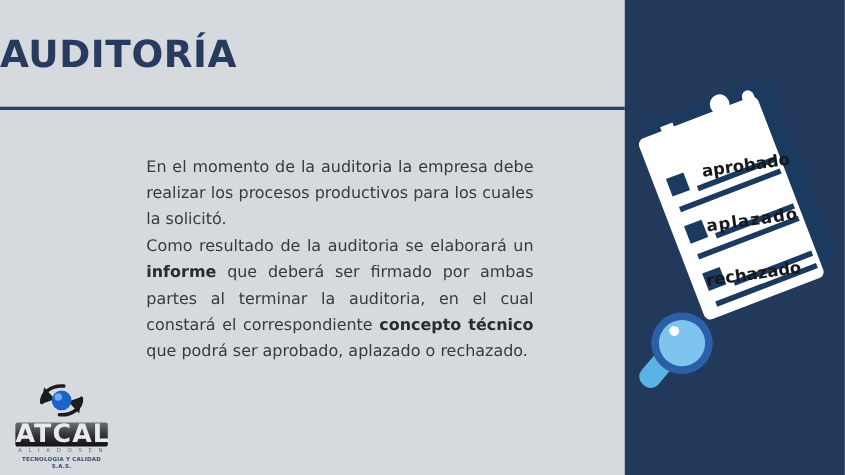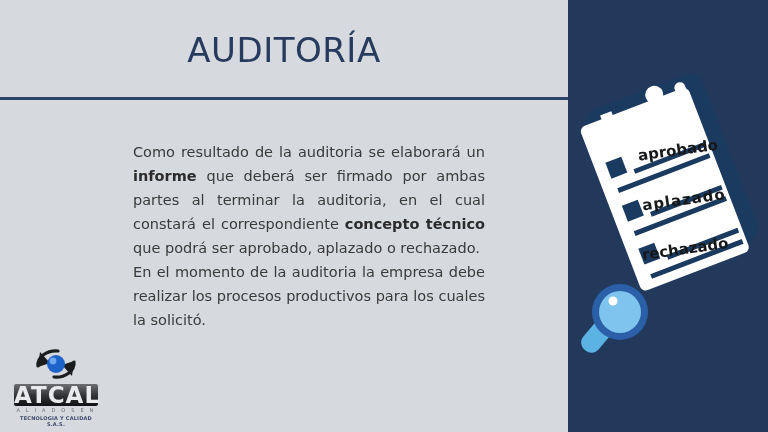--- a/index.html
+++ b/index.html
@@ -16,22 +16,21 @@
     position:absolute;top:0;right:0;width:200px;height:432px;
     background:#22395c;overflow:hidden;
   }
 
   
   .title-area{
     position:absolute;left:0;top:0;width:568px;height:99px;
   }
   .title{
     position:absolute;left:0;right:0;top:30px;
-    text-align:center;
-    font-size:34px;font-weight:normal;letter-spacing:0.5px;
+    font-size:34px;font-weight:bold;letter-spacing:0.5px;
     color:#263b5e;
     font-family:"DejaVu Sans", sans-serif;
   }
   .rule{
     position:absolute;left:0;top:97px;width:568px;height:3px;
     background:#2b4469;
   }
 
   
   .body-copy{
@@ -112,22 +111,22 @@
       </g>
     </svg>
   </div>
 
   <div class="title-area">
     <div class="title">AUDITORÍA</div>
   </div>
   <div class="rule"></div>
 
   <div class="body-copy">
+    <p>En el momento de la auditoria la empresa debe realizar los procesos productivos para los cuales la solicitó.</p>
     <p><span>Como resultado de la auditoria se elaborará un </span><b>informe</b><span> que deberá ser firmado por ambas partes al terminar la auditoria, en el cual constará el correspondiente </span><b>concepto técnico</b><span> que podrá ser aprobado, aplazado o rechazado.</span></p>
-    <p>En el momento de la auditoria la empresa debe realizar los procesos productivos para los cuales la solicitó.</p>
   </div>
 
   <div class="logo">
     <svg class="logo-mark" viewBox="0 0 56 40">
       <path d="M10 22 A18 14 0 0 1 30 7" stroke="#1b1c1e" stroke-width="3.2" fill="none" stroke-linecap="round"></path>
       <path d="M12 8 L10 23 L22 19 Z" fill="#1b1c1e"></path>
       <path d="M46 18 A18 14 0 0 1 26 33" stroke="#1b1c1e" stroke-width="3.2" fill="none" stroke-linecap="round"></path>
       <path d="M44 32 L46 17 L34 21 Z" fill="#1b1c1e"></path>
       <circle cx="28" cy="20" r="9" fill="#1d63c9"></circle>
       <circle cx="25" cy="17" r="3.4" fill="#6fa8ef"></circle>

